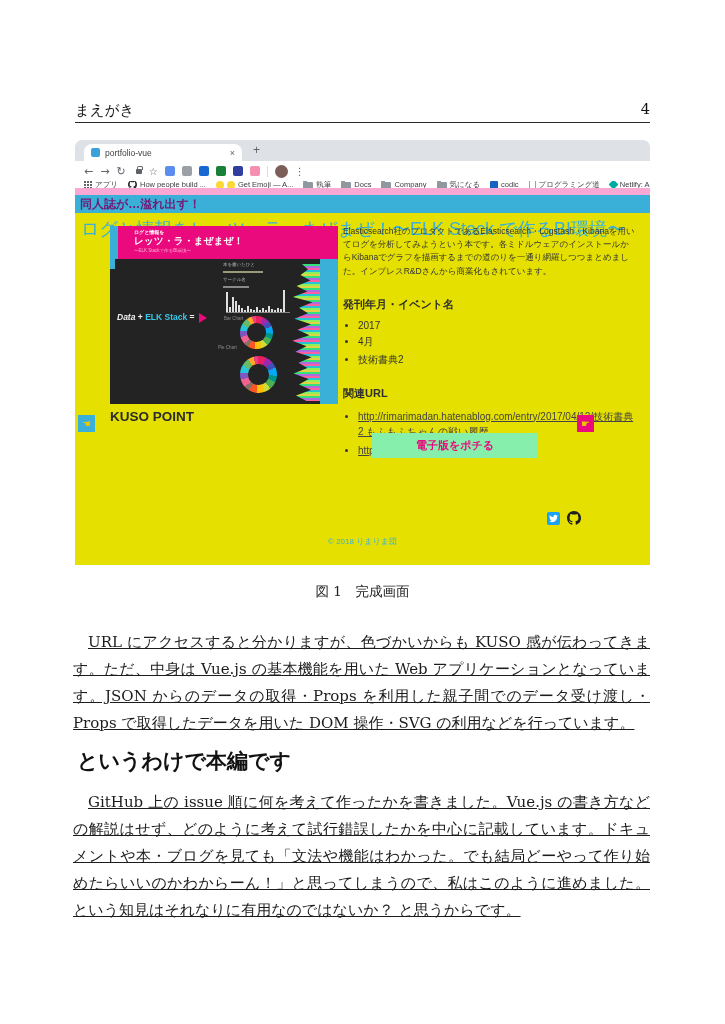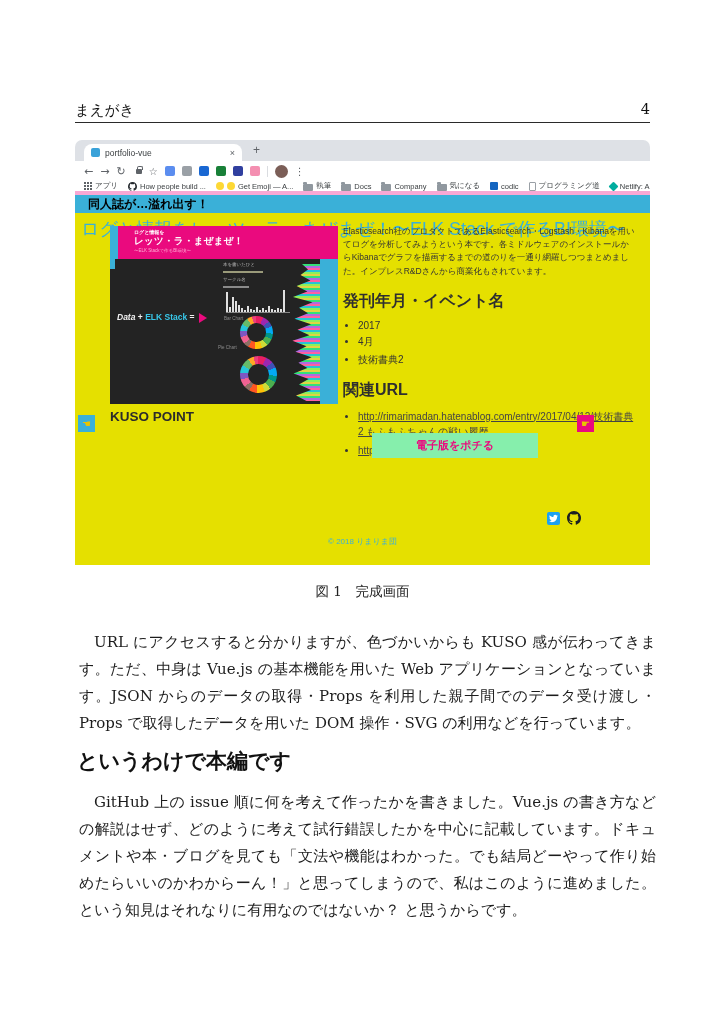--- a/index.html
+++ b/index.html
@@ -5,22 +5,22 @@
   * { margin:0; padding:0; box-sizing:border-box; }
   html,body { width:725px; height:1024px; background:#ffffff; position:relative;
     font-family:"DejaVu Serif","Liberation Serif",serif; color:#1a1a1a; }
 
   
   .doc-header { position:absolute; left:75px; width:575px; top:101px;
     display:flex; justify-content:space-between; font-size:14.5px; color:#111; }
   .doc-rule { position:absolute; left:75px; width:575px; top:122px; border-top:1px solid #2a2a2a; }
   .fig-caption { position:absolute; left:75px; width:575px; top:583px; text-align:center;
     font-size:13.5px; color:#222; }
-  .body-par { position:absolute; left:79px; width:577px; font-size:15px; line-height:1.8;
-    text-align:justify; text-indent:1em; color:#1c1c1c; }
+  .body-par { position:absolute; left:73px; width:577px; font-size:15px; line-height:1.8;
+    text-align:justify; text-indent:1em; color:#1c1c1c;text-decoration:underline; }
   #par1 { top:629px; }
   #par2 { top:789px; }
   .sec-heading { position:absolute; left:77px; top:747px; font-family:"Liberation Sans","DejaVu Sans",sans-serif;
     font-weight:bold; font-size:21px; color:#111; }
 
   
   .browser { position:absolute; left:75px; top:140px; width:575px; height:425px;
     font-family:"Liberation Sans","DejaVu Sans",sans-serif; }
   .tabstrip { position:absolute; inset:0 0 auto 0; height:21px; background:#dee1e6; border-radius:7px 7px 0 0; }
   .tab { position:absolute; left:9px; top:4px; width:158px; height:17px; background:#fff;
@@ -37,37 +37,37 @@
   .lock::before { content:""; position:absolute; left:1px; top:-3px; width:4px; height:3px;
     border:1px solid #5f6368; border-bottom:none; border-radius:2px 2px 0 0; }
   .url-text { flex:1; font-family:"Liberation Sans",sans-serif; font-size:8.5px; color:#202124; margin-left:2px; }
   .star { color:#5f6368; font-size:10px; }
   .ext { width:10px; height:10px; border-radius:2px; flex:none; }
   .tb-sep { width:1px; height:11px; background:#dadce0; }
   .avatar { width:13px; height:13px; border-radius:50%; background:#7b5e57; flex:none; }
   .kebab { color:#5f6368; font-size:10px; }
 
   .bookmarks { position:absolute; top:41px; left:0; right:0; height:14px; background:#fff;
-    border-bottom:4px solid #f9a8d4; display:flex; align-items:center; gap:10px; padding:0 9px;
+    border-bottom:7px solid #f9a8d4; display:flex; align-items:center; gap:10px; padding:0 9px;
     font-size:7.5px; color:#3c4043; white-space:nowrap; overflow:hidden; }
   .bm { display:flex; align-items:center; gap:3px; }
   .ic-grid { width:8px; height:8px; position:relative; }
   .ic-grid::before { content:""; position:absolute; left:0; top:0; width:2px; height:2px; background:#5f6368;
     box-shadow:3px 0 #5f6368,6px 0 #5f6368,0 3px #5f6368,3px 3px #5f6368,6px 3px #5f6368,0 6px #5f6368,3px 6px #5f6368,6px 6px #5f6368; }
   .ic-emoji { width:8px; height:8px; border-radius:50%; background:#fdd835; }
   .ic-folder { width:10px; height:7px; background:#90989f; border-radius:1px; position:relative; margin-top:2px; }
   .ic-folder::before { content:""; position:absolute; top:-2px; left:0; width:4px; height:2px; background:#90989f; border-radius:1px 1px 0 0; }
   .ic-codic { width:8px; height:8px; background:#1565c0; border-radius:1px; }
   .ic-doc { width:7px; height:9px; background:#fff; border:1px solid #9aa0a6; border-radius:1px; }
   .ic-netlify { width:7px; height:7px; background:#00ad9f; border-radius:1px; transform:rotate(45deg); }
 
   
   .viewport { position:absolute; top:55px; left:0; right:0; height:370px; background:#e5e000; overflow:hidden; }
-  .banner { height:18px; background:#3ab0d8; color:#000000; font-weight:bold; font-size:12px;
-    line-height:18px; padding-left:13px; }
+  .banner { height:18px; background:#3ab0d8; color:#701a75; font-weight:bold; font-size:12px;
+    line-height:18px; padding-left:5px; }
   .pagetitle { color:#3ab0d8; font-size:18px; padding:4px 0 0 6px; }
 
   
   .cover { position:absolute; left:35px; top:31px; width:228px; height:178px; background:#3ab0d8; }
   .cover-head { position:absolute; top:0; left:0; right:0; height:33px; background:#ea0a7e; color:#fff; padding:3px 0 0 16px;margin-left:8px; }
   .cover-kicker { font-size:5px; font-weight:bold; }
   .cover-title { font-size:9.5px; font-weight:bold; letter-spacing:.3px; }
   .cover-sub { font-size:4.5px; color:#ffaad2; }
   .dash { position:absolute; top:33px; left:0; width:210px; bottom:0; background:#232323; overflow:hidden; }
   .notch { position:absolute; left:0; top:33px; width:5px; height:10px; background:#3ab0d8; }
@@ -91,21 +91,21 @@
   #donut2 { left:130px; top:97px; width:37px; height:37px; }
   .wave { position:absolute; right:0; top:5px; bottom:3px; width:30px;
     background:repeating-linear-gradient(180deg,#34e07a 0 2px,#b06ae0 2px 4px,#ff5fa2 4px 6px,#27c4d4 6px 8px,#8ef05a 8px 10px,#e0d445 10px 12px);
     clip-path:polygon(100% 0,100% 100%,55% 100%,20% 96%,70% 92%,30% 88%,62% 84%,12% 80%,58% 76%,28% 72%,
       72% 68%,18% 64%,55% 60%,8% 56%,65% 52%,25% 48%,70% 44%,15% 40%,60% 36%,30% 32%,
       75% 28%,10% 24%,58% 20%,22% 16%,68% 12%,35% 8%,60% 4%,40% 0); }
 
   
   .info { position:absolute; left:268px; top:30px; width:293px; color:#333; }
   .desc { font-size:8.5px; line-height:1.55; }
-  .info h3 { font-size:16px; font-weight:bold; color:#2f2f2f; margin-top:13px; }
+  .info h3 { font-size:11px; font-weight:bold; color:#2f2f2f; margin-top:19px; }
   .info ul { margin:8px 0 0 15px; }
   .info ul li { font-size:10px; margin-bottom:4px; }
   .info ul.links li { line-height:1.55; margin-bottom:3px; }
   .link { color:#444; text-decoration:underline; word-break:break-all; }
 
   
   .kuso { position:absolute; left:35px; top:214px; width:280px; color:#2b2b2b; }
   .kuso h3 { font-size:13.5px; font-weight:bold; }
   .kuso ul { margin:9px 0 0 20px; }
   .kuso ul li { font-size:9.5px; margin-bottom:5px; }

